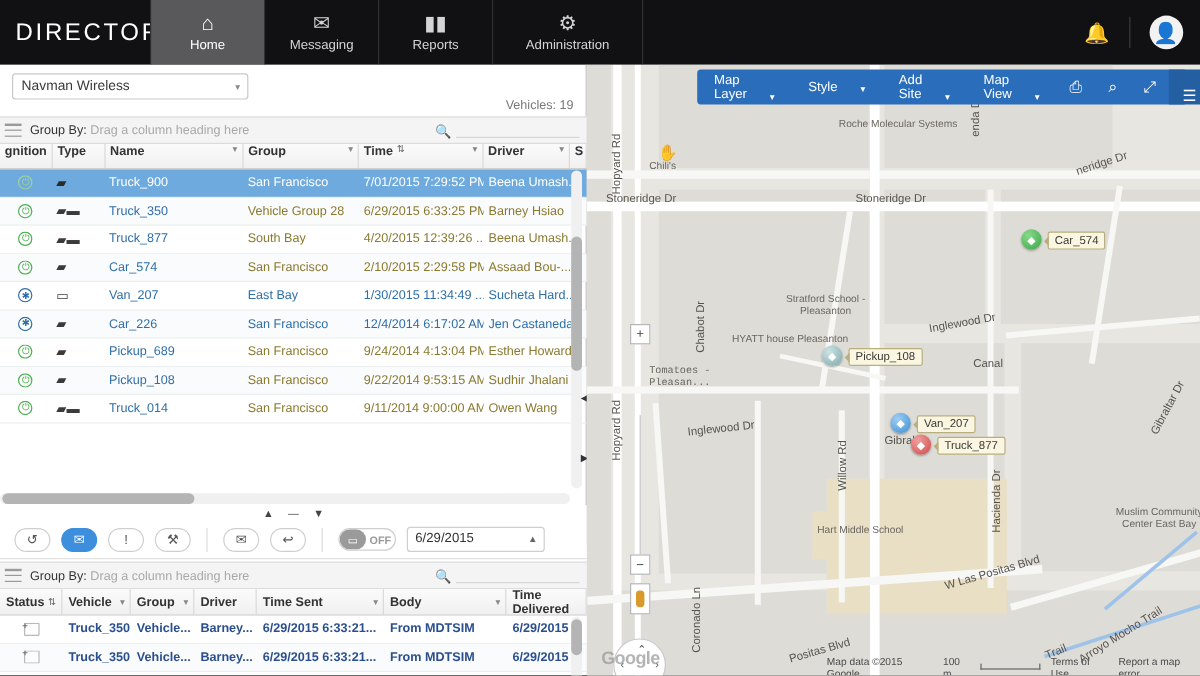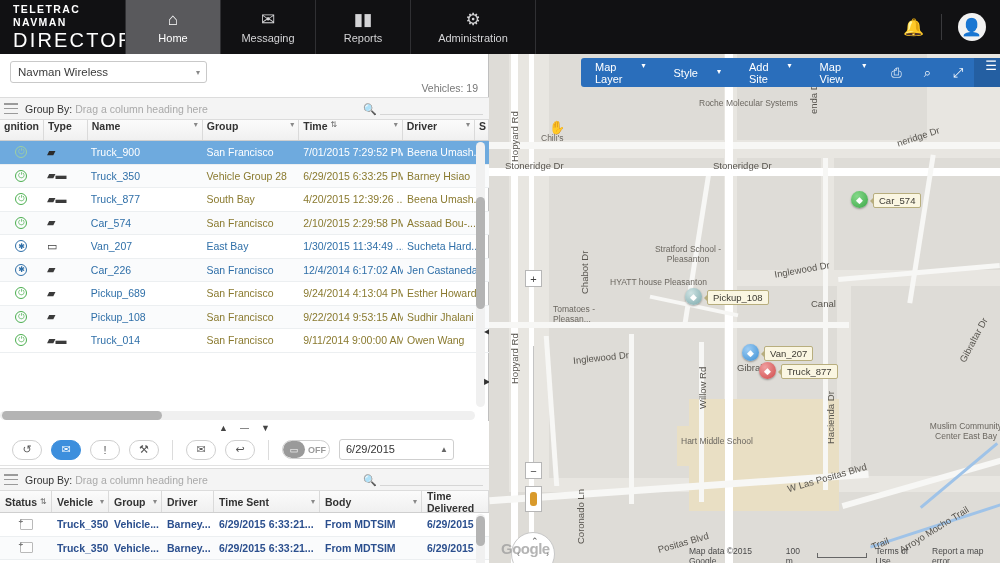--- a/index.html
+++ b/index.html
@@ -159,21 +159,21 @@
   .parkblk { position:absolute; background:#e9dfc4; }
   .waterline { position:absolute; background:#9fc3e8; }
   .lbl { position:absolute; font-size:9.5px; color:#57544e; white-space:nowrap;
          font-family:"Liberation Sans", sans-serif; }
   .lbl.poi { color:#6b6760; font-size:8.5px;margin-left:40px; }
   .lbl.rot90 { transform:rotate(-90deg); transform-origin:left top; }
 
   .maptoolbar { position:absolute; left:92px; top:4px; width:408px; height:29px;
                 background:#2a6ebb; border-radius:3px; display:flex; align-items:center;
                 color:#fff; font-size:11px; }
-  .mt { padding:0 14px; display:flex; align-items:flex-start; gap:19px; cursor:pointer;}
+  .mt { padding:0 14px; display:flex; align-items:flex-end; gap:19px; cursor:pointer;}
   .mt .ca { font-size:8px; }
   .mt.ico { padding:0 11px; font-size:13px; }
   .mt.burger { width:38px; height:29px; background:#245f a2; background:#245fa2;
                justify-content:center; border-radius:0 3px 3px 0; margin-left:auto;}
 
   .marker { position:absolute; width:17px; height:17px; border-radius:50%;
             display:flex; align-items:center; justify-content:center; cursor:pointer;
             box-shadow:0 1px 2px rgba(0,0,0,.35); color:#fff; font-size:9px;}
   .marker.green { background:radial-gradient(circle at 35% 30%, #86d98a, #3aa646); }
   .marker.teal  { background:radial-gradient(circle at 35% 30%, #cfe3e3, #7aa8ab); }
@@ -212,21 +212,20 @@
   .divarrow { position:absolute; left:484px; width:10px; height:10px; color:#333;
               font-size:8px; cursor:pointer; }
 </style>
 </head>
 <body>
 
 <div id="app">
 
   <div class="topnav">
     <div class="brand">
-      <div class="l1">TELETRAC NAVMAN</div>
       <div class="l2">DIRECTOR</div>
     </div>
     <div class="navitem active">
       <span class="glyph">⌂</span>
       <span>Home</span>
     </div>
     <div class="navitem">
       <span class="glyph">✉</span>
       <span>Messaging</span>
     </div>
@@ -577,21 +576,21 @@
       <div class="lbl" style="left:322px;top:244px;">Canal</div>
       <div class="lbl" style="left:248px;top:308px;">Gibralt</div>
       <div class="lbl" style="left:407px;top:77px;transform:rotate(-18deg);">neridge Dr</div>
       <div class="lbl rot90" style="left:319px;top:60px;">enda Dr</div>
       <div class="lbl" style="left:382px;top:484px;transform:rotate(-22deg);">Trail</div>
 
       <div class="lbl poi" style="left:12px;top:79px;">Chili's</div>
       <div class="lbl poi" style="left:170px;top:44px;">Roche Molecular Systems</div>
       <div class="lbl poi" style="left:113px;top:190px;width:92px;text-align:center;white-space:normal;line-height:10px;">Stratford School - Pleasanton</div>
       <div class="lbl poi" style="left:81px;top:223px;">HYATT house Pleasanton</div>
-      <div class="lbl poi" style="left:24px;top:250px;width:52px;white-space:normal;line-height:10px;">Tomatoes - Pleasan...</div>
+      <div class="lbl poi" style="left:12px;top:250px;width:52px;white-space:normal;line-height:10px;font-family:Liberation Mono, monospace;">Tomatoes - Pleasan...</div>
       <div class="lbl poi" style="left:152px;top:382px;">Hart Middle School</div>
       <div class="lbl poi" style="left:393px;top:367px;width:88px;text-align:center;white-space:normal;line-height:10px;">Muslim Community Center East Bay</div>
 
       <div class="cursor-hand">✋</div>
 
       <div id="markers">
           <div class="marker green" style="left: 362px; top: 137px;">◆</div>
           <div class="mlabel" style="left: 384px; top: 139px;">Car_574</div>
           <div class="marker teal" style="left: 196px; top: 234px;">◆</div>
           <div class="mlabel" style="left: 218px; top: 236px;">Pickup_108</div>

